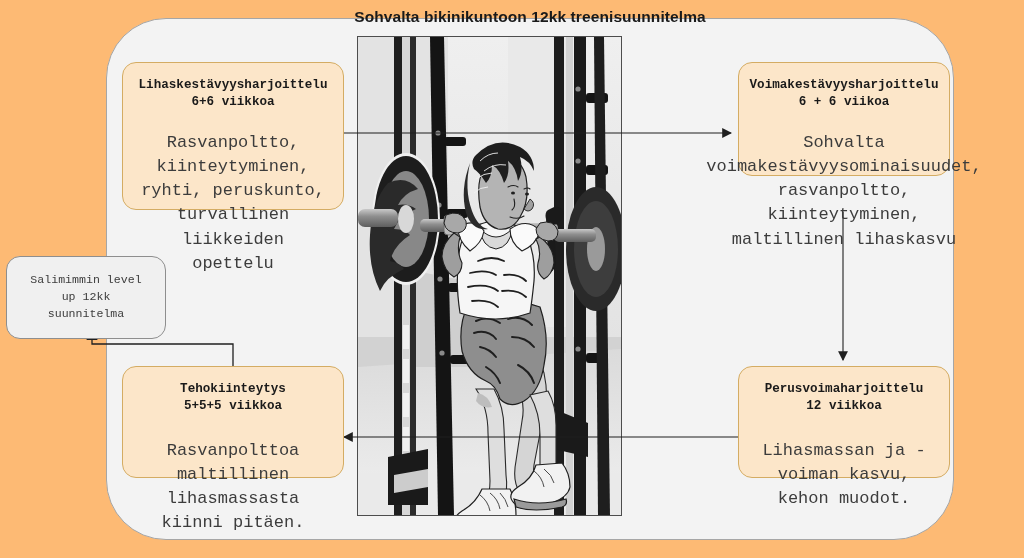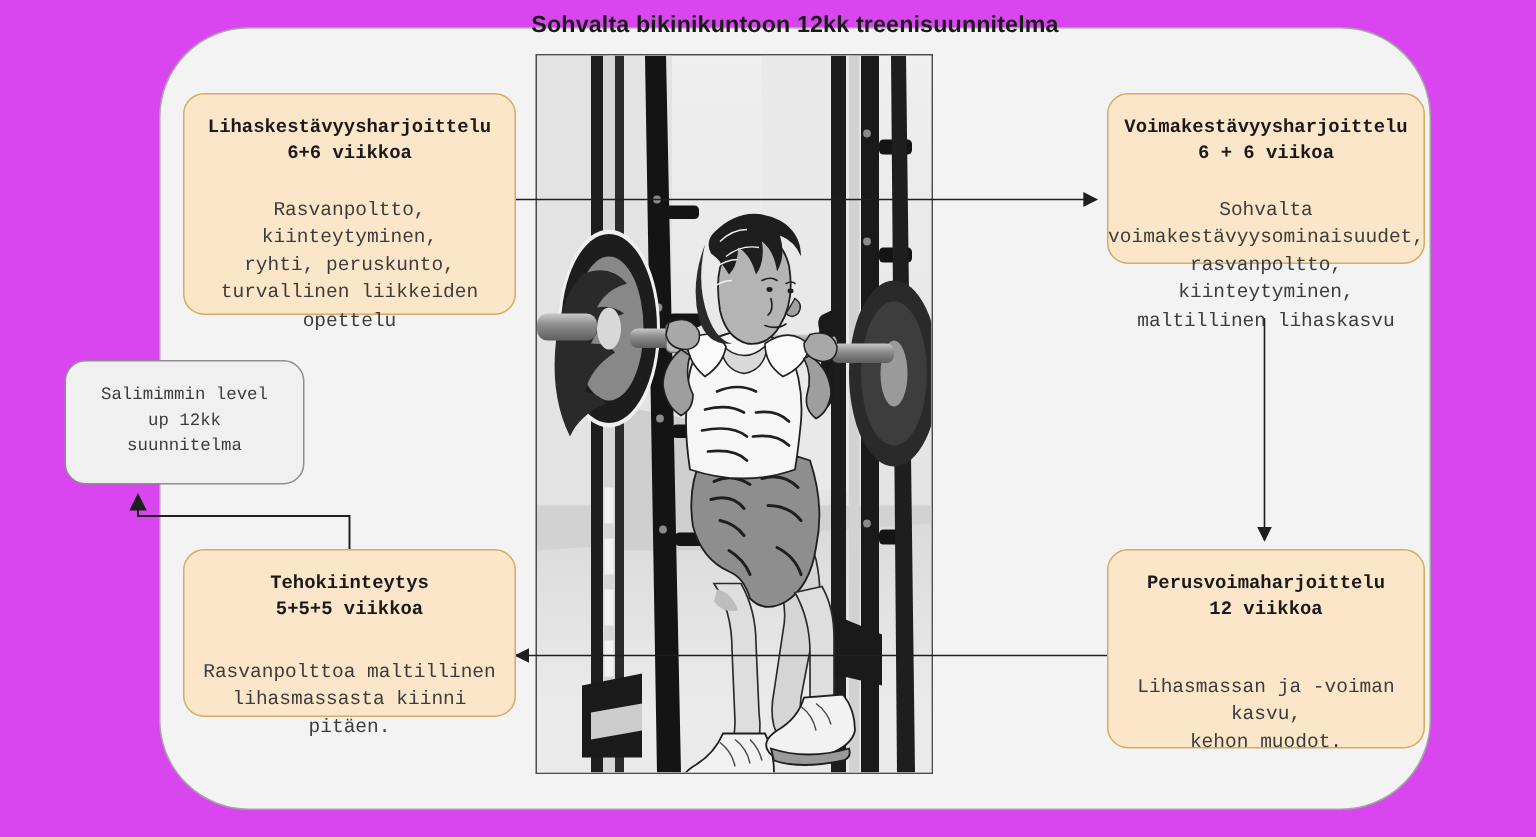--- a/index.html
+++ b/index.html
@@ -4,21 +4,21 @@
 <style>
   html, body {
     margin: 0;
     padding: 0;
     background: #ffffff;
   }
   #canvas {
     position: relative;
     width: 1024px;
     height: 558px;
-    background: #d946ef;
+    background: #fdba74;
     font-family: "Liberation Sans", sans-serif;
     overflow: hidden;
   }
 
   
   #outer-container {
     position: absolute;
     left: 106px;
     top: 18px;
     width: 848px;
@@ -77,46 +77,46 @@
   }
   .node-title {
     font-size: 12.6px;
     font-weight: bold;
     color: #1a1a1a;
     text-align: center;
     line-height: 1.35;
     white-space: pre-line;
   }
   .node-body {
-    font-size: 13px;
+    font-size: 17px;
     color: #3c3c3c;
     text-align: center;
     line-height: 1.42;
     white-space: pre-line;
   }
   .node-plain {
     font-size: 11.6px;
     color: #3c3c3c;
     text-align: center;
     line-height: 1.45;
     white-space: pre-line;
     padding: 0 14px;
   }
 
   #node-lihaskestavyys { left: 122px; top: 62px;  width: 222px; height: 148px; padding: 14px 12px 0; }
   #node-voimakestavyys { left: 738px; top: 62px;  width: 212px; height: 114px; padding: 14px 12px 0; }
-  #node-perusvoima     { left: 738px; top: 366px; width: 212px; height: 133px; padding: 14px 12px 0; }
+  #node-perusvoima     { left: 738px; top: 366px; width: 212px; height: 112px; padding: 14px 12px 0; }
   #node-tehokiinteytys { left: 122px; top: 366px; width: 222px; height: 112px; padding: 14px 12px 0; }
-  #node-levelup        { left: 6px;   top: 240px; width: 160px; height: 83px; margin-left: 37px; }
+  #node-levelup        { left: 6px;   top: 256px; width: 160px; height: 83px; }
 
   #node-lihaskestavyys .node-body,
   #node-voimakestavyys .node-body,
   #node-perusvoima .node-body,
   #node-tehokiinteytys .node-body { margin-top: 20px; }
-  #node-perusvoima .node-body { margin-top: 34px; }
+  #node-perusvoima .node-body { margin-top: 24px; }
   #node-tehokiinteytys .node-body { margin-top: 24px; }
 
   
   #connectors {
     position: absolute;
     left: 0; top: 0;
     width: 1024px; height: 558px;
     pointer-events: none;
   }
 </style>

